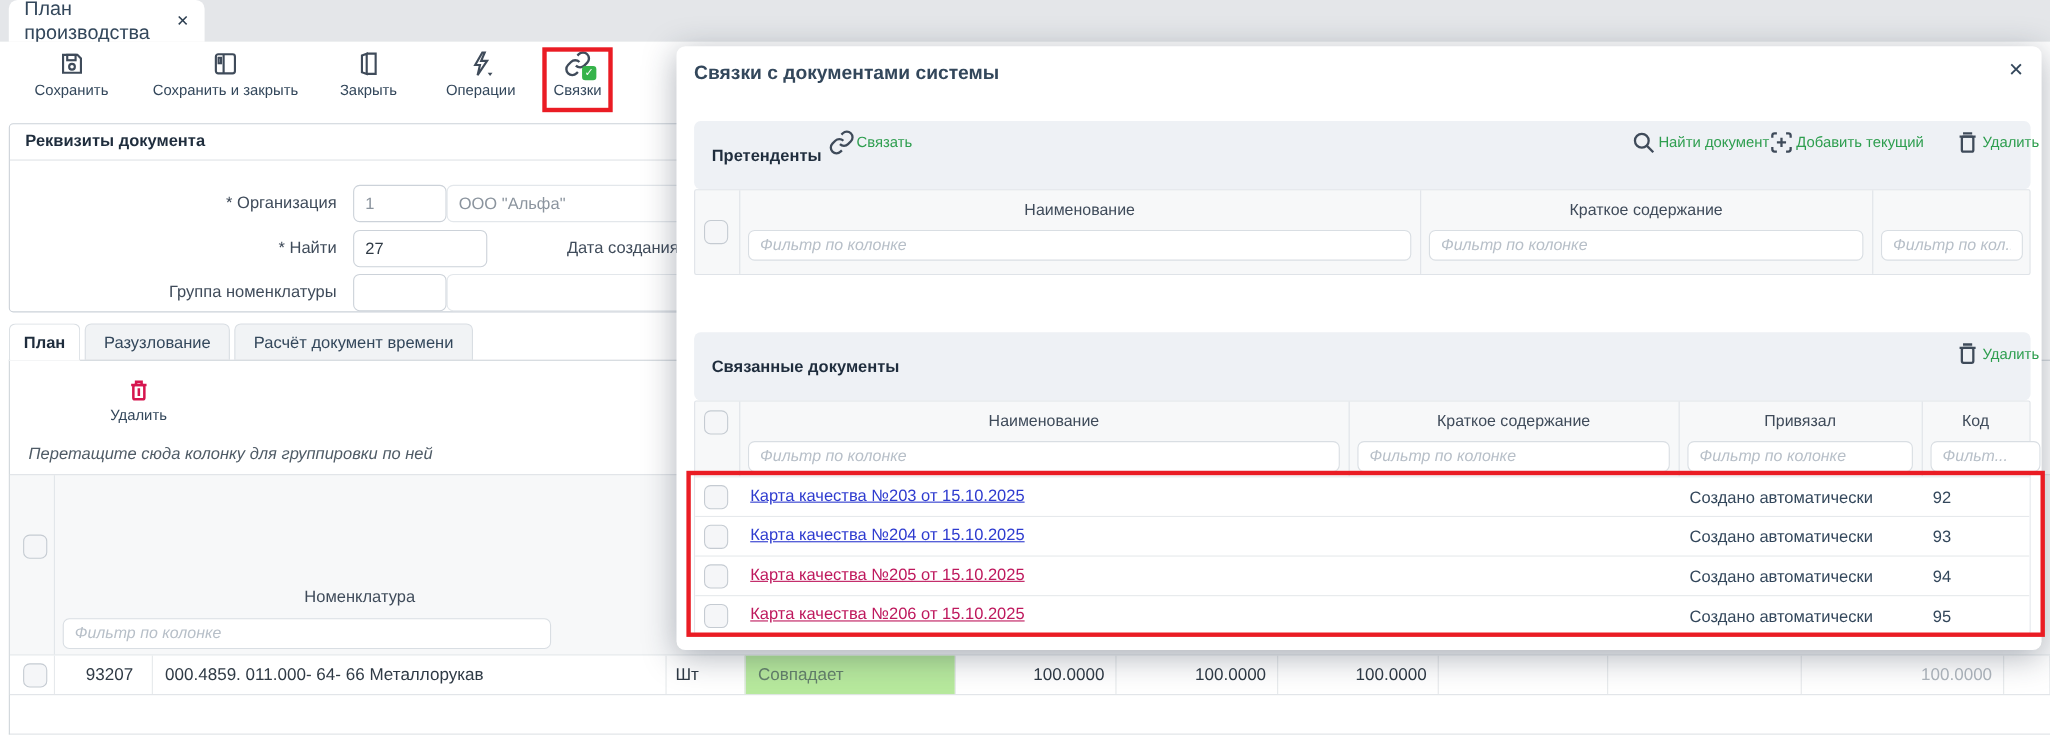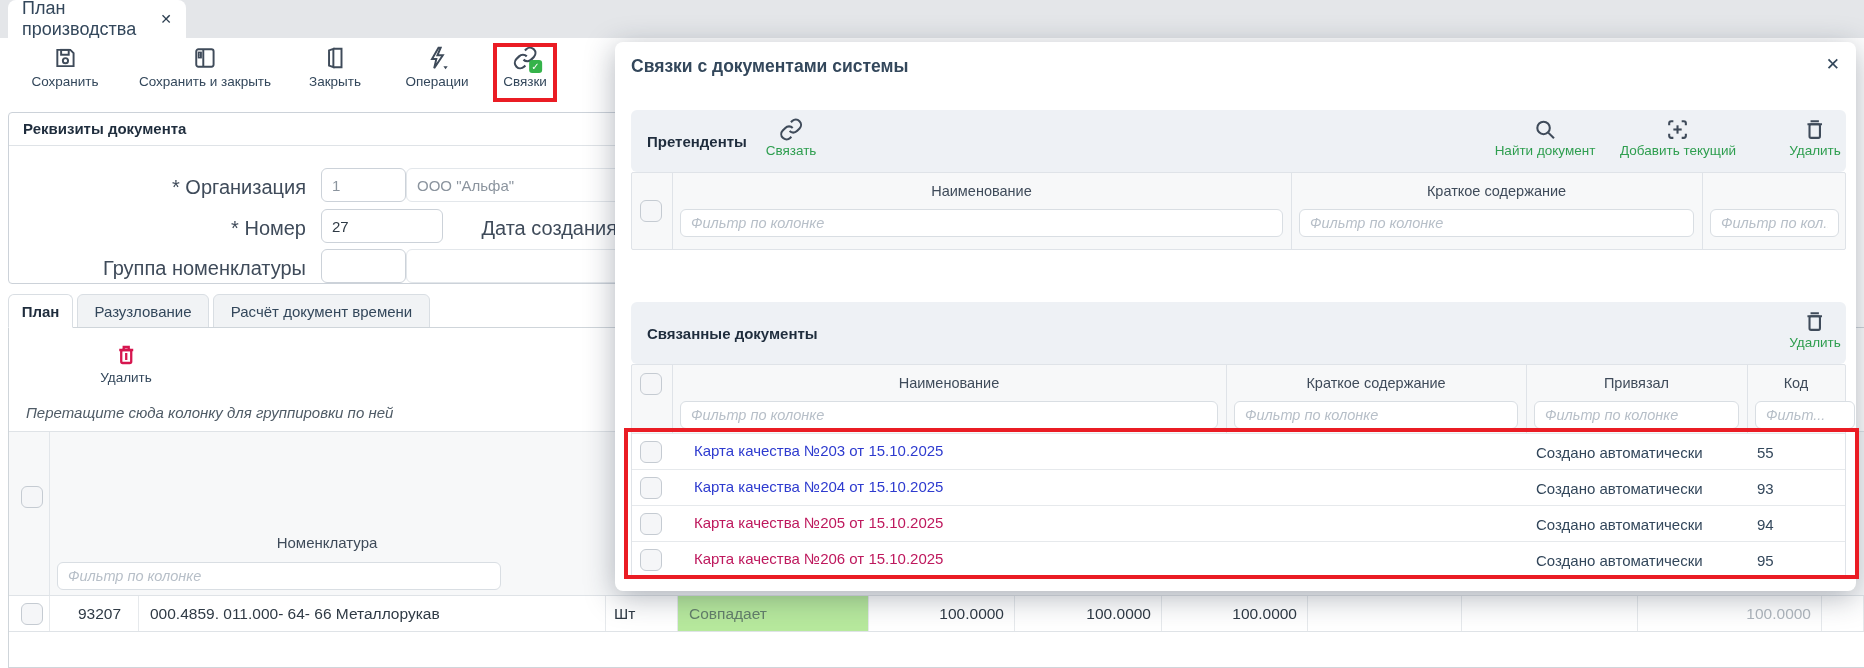--- a/index.html
+++ b/index.html
@@ -17,21 +17,21 @@
   .tbtn{position:absolute;top:7px;transform:translateX(-50%);display:flex;flex-direction:column;
         align-items:center;gap:3px;cursor:pointer;}
   .tbtn .lbl{font-size:13.5px;color:#33475b;white-space:nowrap;}
   .icon{color:#3f4b5a;display:inline-flex;}
   .red-frame{border:4px solid #ea1c24;box-sizing:border-box;z-index:40;pointer-events:none;}
   
   .panelbox{background:#fff;border:1px solid #ccd2d9;border-radius:4px;box-sizing:border-box;}
   .req-head{position:absolute;left:0;top:0;width:100%;height:33px;border-bottom:1px solid #dfe3e7;
             box-sizing:border-box;}
   .req-head span{position:absolute;left:14px;top:7px;font-size:15px;font-weight:bold;color:#1f2d3d;}
-  .flabel{position:absolute;font-size:20px;color:#3f4b5a;text-align:right;white-space:nowrap;}
+  .flabel{position:absolute;font-size:15px;color:#3f4b5a;text-align:right;white-space:nowrap;}
   .finput{position:absolute;height:34px;border:1px solid #ccd2d9;border-radius:6px;background:#fff;
           box-sizing:border-box;font-size:15px;color:#2f3a45;padding:0 10px;
           font-family:"Liberation Sans",sans-serif;}
   .finput.ro{color:#8b949e;}
   .finput.soft{border-color:#e3e7eb;}
   
   .dtab{position:absolute;top:0;height:34px;box-sizing:border-box;border:1px solid #d9dee3;
         border-radius:6px 6px 0 0;background:#f1f3f5;display:flex;align-items:center;
         justify-content:center;font-size:15px;color:#33475b;cursor:pointer;}
   .dtab.active{background:#fff;border-bottom-color:#fff;font-weight:bold;color:#1f2d3d;z-index:2;}
@@ -53,27 +53,27 @@
   .cell.num{justify-content:flex-end;padding-right:10px;}
   .colhead{position:absolute;text-align:center;font-size:14.5px;color:#3f4b5a;}
   
   .modal{left:615px;top:42px;width:1241px;height:549px;background:#fff;border-radius:8px;
          box-shadow:0 6px 30px rgba(30,40,60,.35);z-index:10;}
   .modal-title{position:absolute;left:16px;top:14px;font-size:17.5px;font-weight:600;color:#33475b;}
   .modal-x{position:absolute;right:16px;top:12px;font-size:17px;color:#33475b;cursor:pointer;font-weight:bold;}
   .mpanel{position:absolute;left:16px;width:1215px;height:62px;background:#eef1f5;border-radius:6px;}
   .mpanel .ptitle{position:absolute;left:16px;top:0;height:62px;display:flex;align-items:center;
                   font-size:15px;font-weight:bold;color:#1f2d3d;}
-  .gbtn{position:absolute;transform:translateX(-50%);display:flex;flex-direction:column;align-items:center;
+  .gbtn{position:absolute;transform:translateX(-50%);display:flex;flex-direction:row;align-items:center;
         gap:1px;cursor:pointer;top:7px;}
   .gbtn .lbl{font-size:13.5px;color:#2e9e4f;white-space:nowrap;}
   .mtable{position:absolute;left:16px;width:1215px;background:#f7f8f9;border:1px solid #dfe3e8;
           box-sizing:border-box;border-radius:2px;}
   .mtable .vline{background:#dfe3e8;}
-  .link{font-size:15px;cursor:pointer;color:#2e3bcf;margin-left:12px;}
+  .link{font-size:15px;text-decoration:underline;cursor:pointer;color:#2e3bcf;}
   .visited .link{color:#be185d;}
   .mrow{position:absolute;left:0;width:100%;height:36px;background:#fff;border-top:1px solid #e6e9ec;}
   .mrow .cell{border-left:none;font-size:15px;color:#33475b;}
   .spin{position:absolute;width:92px;height:33px;border:1px solid #d9dee3;border-radius:6px;background:#fff;
         box-sizing:border-box;}
   .spin .val{position:absolute;left:16px;top:6px;font-size:15px;color:#1f2d3d;}
   .arr{position:absolute;top:9px;font-size:11px;cursor:pointer;}
   .status-cell{background:#b7e99d;color:#64806b;}
   .gray-num{color:#b0b7be;}
 </style>
@@ -142,21 +142,21 @@
 
   <div class="abs red-frame" style="left:493px;top:43px;width:64px;height:59px;"></div>
 
   <div class="abs panelbox" style="left:8px;top:112px;width:1130px;height:172px;">
     <div class="req-head">
       <span>Реквизиты документа</span>
     </div>
     <div class="flabel" style="left:0;top:63px;width:297px;">* Организация</div>
     <input class="finput ro" style="left: 312px; top: 55px; width: 85px;" value="1">
     <input class="finput ro soft" style="left: 397px; top: 55px; width: 260px;" value="ООО &quot;Альфа&quot;">
-    <div class="flabel" style="left:0;top:104px;width:297px;">* Номер</div>
+    <div class="flabel" style="left:0;top:104px;width:297px;">* Найти</div>
     <input class="finput" style="left: 312px; top: 96px; width: 122px;" value="27">
     <div class="flabel" style="left:430px;top:104px;width:178px;overflow:hidden;">Дата создания</div>
     <div class="flabel" style="left:0;top:144px;width:297px;">Группа номенклатуры</div>
     <input class="finput" style="left: 312px; top: 136px; width: 85px;">
     <input class="finput soft" style="left: 397px; top: 136px; width: 260px;">
   </div>
 
   <div class="abs" style="left:8px;top:294px;width:600px;height:34px;">
     <div class="dtab active" style="left:0;width:65px;">
         <span>План</span>
@@ -294,21 +294,21 @@
       <div class="colhead" style="left:1115px;top:10px;width:98px;">Код</div>
       <input class="filter" style="left: 48px; top: 36px; width: 538px;" placeholder="Фильтр по колонке">
       <input class="filter" style="left: 602px; top: 36px; width: 284px;" placeholder="Фильтр по колонке">
       <input class="filter" style="left: 902px; top: 36px; width: 205px;" placeholder="Фильтр по колонке">
       <input class="filter" style="left: 1123px; top: 36px; width: 100px;" placeholder="Фильт...">
 
       <div class="mrow" style="top:68px;">
         <div class="abs cb" style="left:8px;top:7px;"></div>
         <a class="link abs" style="left:50px;top:8px;">Карта качества №203 от 15.10.2025</a>
         <div class="cell" style="left:894px;width:221px;padding-left:10px;">Создано автоматически</div>
-        <div class="cell" style="left:1115px;width:100px;padding-left:10px;">55</div>
+        <div class="cell" style="left:1115px;width:100px;padding-left:10px;">92</div>
       </div>
       <div class="mrow" style="top:104px;">
         <div class="abs cb" style="left:8px;top:7px;"></div>
         <a class="link abs" style="left:50px;top:8px;">Карта качества №204 от 15.10.2025</a>
         <div class="cell" style="left:894px;width:221px;padding-left:10px;">Создано автоматически</div>
         <div class="cell" style="left:1115px;width:100px;padding-left:10px;">93</div>
       </div>
       <div class="mrow visited" style="top:140px;">
         <div class="abs cb" style="left:8px;top:7px;"></div>
         <a class="link abs" style="left:50px;top:8px;">Карта качества №205 от 15.10.2025</a>

